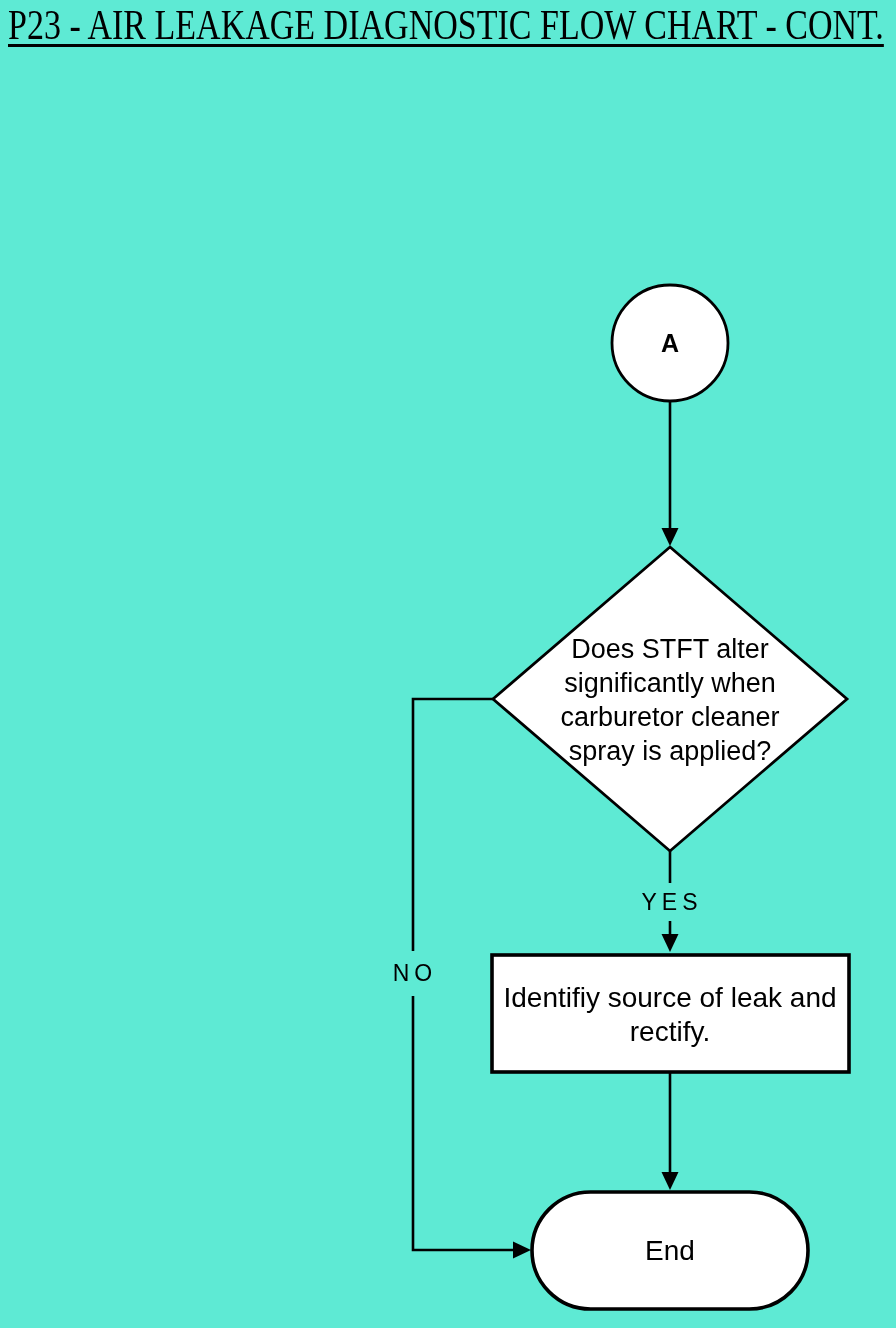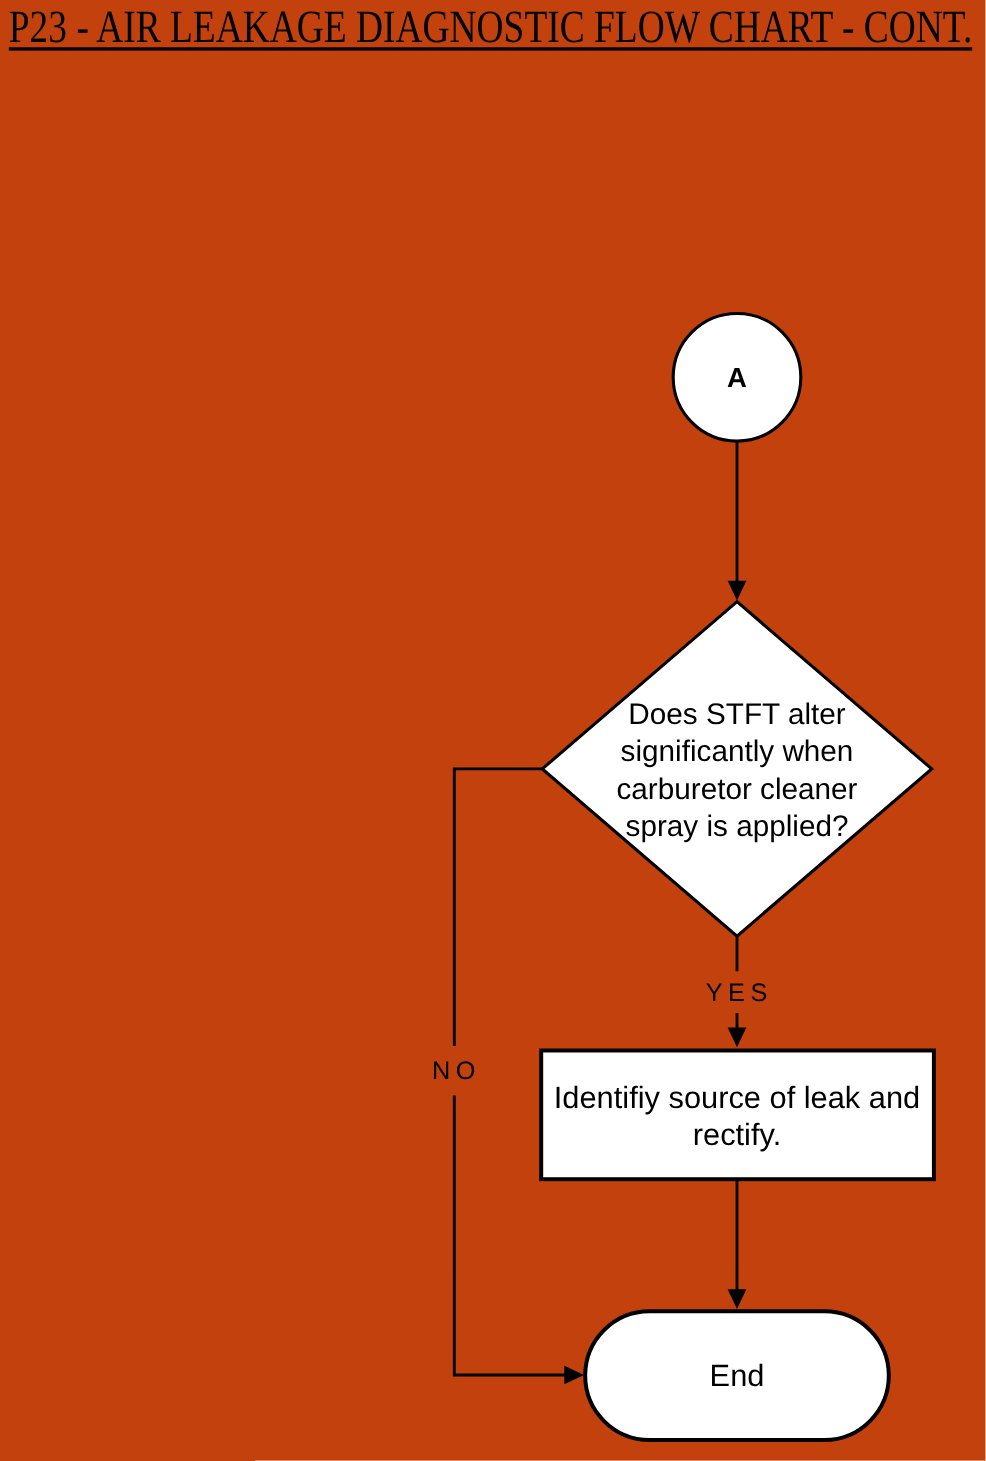--- a/index.html
+++ b/index.html
@@ -4,21 +4,21 @@
 <style>
   html, body {
     margin: 0;
     padding: 0;
     background: #ffffff;
   }
   .page {
     position: relative;
     width: 896px;
     height: 1328px;
-    background: #c2410c;
+    background: #5eead4;
     overflow: hidden;
   }
   .title-wrap {
     position: absolute;
     top: 1px;
     left: 8px;
     width: 888px;
   }
   .title-text {
     display: inline-block;

